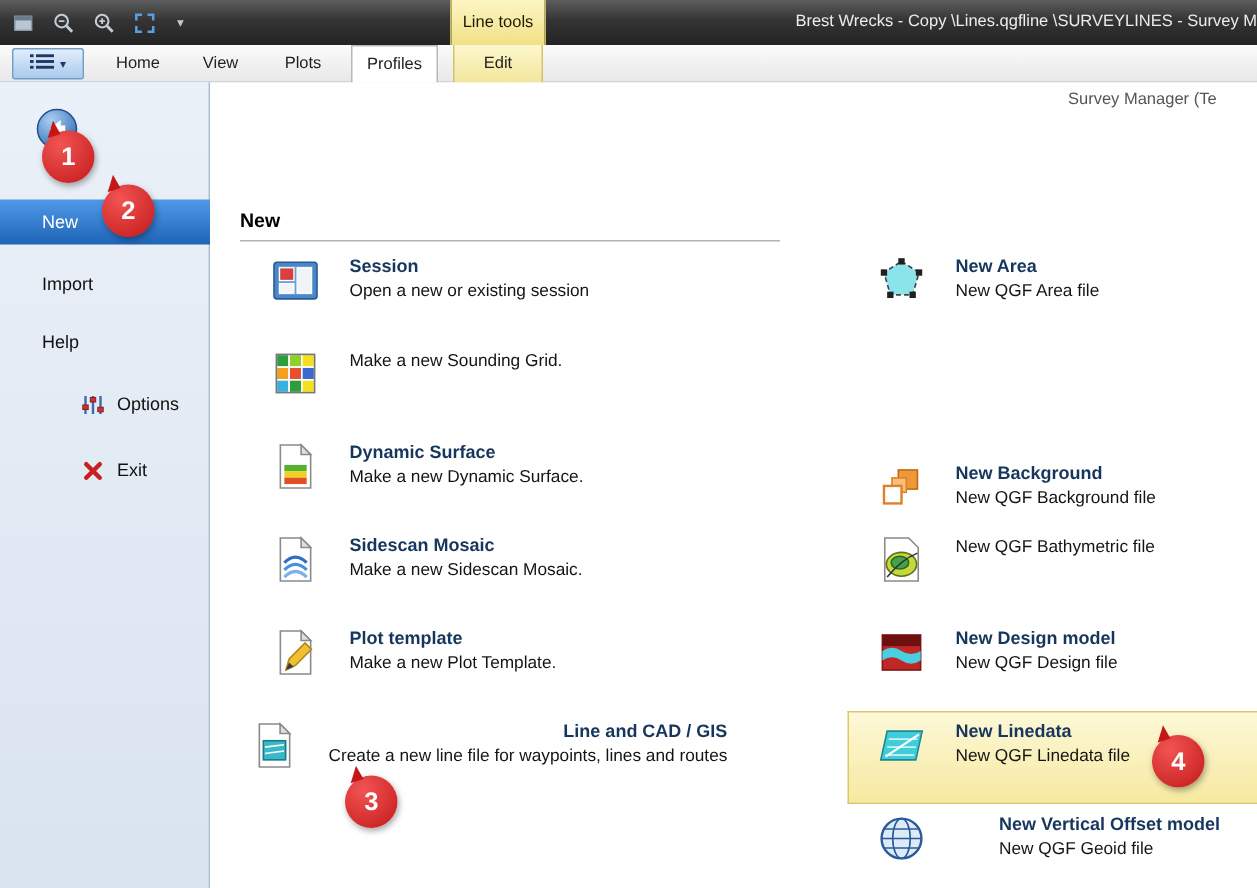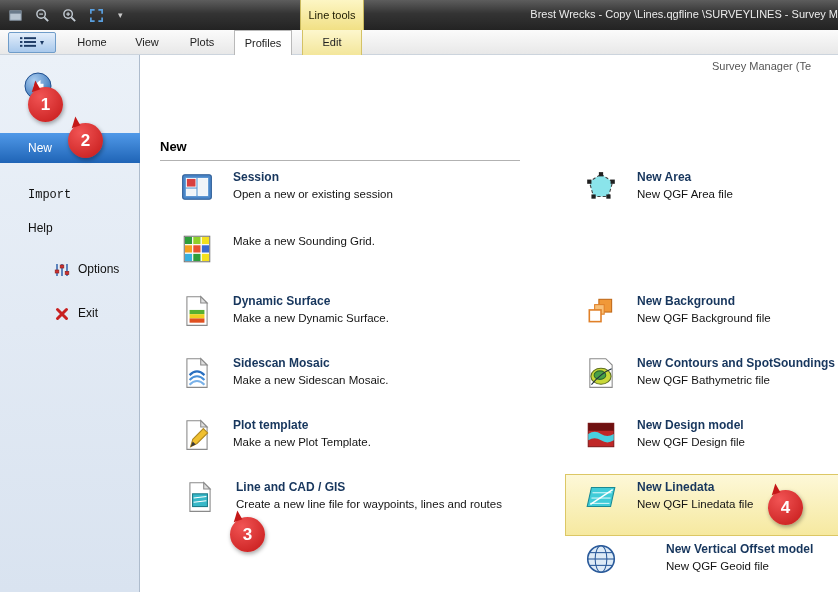--- a/index.html
+++ b/index.html
@@ -136,21 +136,21 @@
           <radialGradient id="bkg" cx="35%" cy="28%" r="80%">
             <stop offset="0%" stop-color="#aacdf0"></stop>
             <stop offset="100%" stop-color="#3572b8"></stop>
           </radialGradient>
         </defs>
       <circle cx="14" cy="14" r="13" fill="url(#bkg)" stroke="#1f4f8f"></circle>
       <path d="M16.5 8 L9 14 L16.5 20 L16.5 16.3 L19.5 16.3 L19.5 11.7 L16.5 11.7 Z" fill="#ffffff"></path>
     </svg>
   </div>
   <div class="nav-new">New</div>
-  <div class="nav-item" style="top:127px;font-family:Liberation Mono, monospace;">Import</div>
+  <div class="nav-item" style="top:121px;">Import</div>
   <div class="nav-item" style="top:160px;">Help</div>
   <div class="nav-item iconed" style="top:201px;">
     <span class="nav-ic">
       <svg width="16" height="16" viewBox="0 0 16 16">
           <g stroke="#3a6ab0" stroke-width="1.6">
             <line x1="3" y1="2" x2="3" y2="14"></line>
             <line x1="8" y1="2" x2="8" y2="14"></line>
             <line x1="13" y1="2" x2="13" y2="14"></line>
           </g>
           <g fill="#d03030" stroke="#8f1f1f" stroke-width="0.7">
@@ -257,21 +257,21 @@
           <polygon points="10,27 12,20 22,10 26,14 16,24" fill="#f0c030" stroke="#b08820"></polygon>
           <polygon points="10,27 12,22.2 14.8,25" fill="#3a3a3a"></polygon>
         </svg>
     </span>
     <div>
       <div class="item-title">Plot template</div>
       <div class="item-desc">Make a new Plot Template.</div>
     </div>
   </div>
 
-  <div class="item" style="left:42px; top:425px; width:360px;">
+  <div class="item" style="left:25px; top:425px; width:360px;text-align:right;">
     <span class="ic">
       <svg viewBox="0 0 32 32" width="34" height="34">
           <path d="M6.5 2.5 h13 l6 6 v21 h-19 z" fill="#fff" stroke="#8a8a8a"></path>
           <path d="M19.5 2.5 v6 h6 z" fill="#e0e0e0" stroke="#8a8a8a"></path>
           <rect x="9" y="13" width="14" height="12" fill="#38b8c8" stroke="#1a7a88"></rect>
           <line x1="10" y1="17" x2="22" y2="15.5" stroke="#fff"></line>
           <line x1="10" y1="21" x2="22" y2="19.5" stroke="#fff"></line>
         </svg>
     </span>
     <div>
@@ -293,21 +293,21 @@
           </g>
         </svg>
     </span>
     <div>
       <div class="item-title">New Area</div>
       <div class="item-desc">New QGF Area file</div>
     </div>
   </div>
 
 
-  <div class="item" style="left:443px; top:239px; width:254px;">
+  <div class="item" style="left:443px; top:253px; width:254px;">
     <span class="ic">
       <svg viewBox="0 0 32 32" width="34" height="34">
           <rect x="14" y="5" width="12" height="12" fill="#f09838" stroke="#c06818"></rect>
           <rect x="10" y="10" width="9" height="9" fill="#f8c078" stroke="#e08028"></rect>
           <rect x="5" y="15" width="11" height="11" fill="#ffffff" stroke="#e08028" stroke-width="1.5"></rect>
         </svg>
     </span>
     <div>
       <div class="item-title">New Background</div>
       <div class="item-desc">New QGF Background file</div>
@@ -317,21 +317,20 @@
   <div class="item" style="left:443px; top:301px; width:254px;">
     <span class="ic">
       <svg viewBox="0 0 32 32" width="34" height="34">
           <path d="M5.5 2.5 h15 l6 6 v21 h-21 z" fill="#fff" stroke="#8a8a8a"></path>
           <ellipse cx="16" cy="19" rx="9.5" ry="7.5" fill="#c8d838" stroke="#607020"></ellipse>
           <ellipse cx="15" cy="18" rx="5.5" ry="4" fill="#48a048" stroke="#2a6a2a"></ellipse>
           <path d="M7 27 q9 -11 19 -15" stroke="#203040" fill="none"></path>
         </svg>
     </span>
     <div>
-      <div class="item-title">New Contours and SpotSoundings</div>
       <div class="item-desc">New QGF Bathymetric file</div>
     </div>
   </div>
 
   <div class="item" style="left:443px; top:363px; width:254px;">
     <span class="ic">
       <svg viewBox="0 0 32 32" width="34" height="34">
           <rect x="4" y="5" width="24" height="22" fill="#c02828" stroke="#801818"></rect>
           <rect x="4" y="5" width="24" height="7" fill="#6e1010"></rect>
           <path d="M4 15 q6 -4 12 0 t12 0 v6 q-6 4 -12 0 t-12 0 z" fill="#48d0e0"></path>

